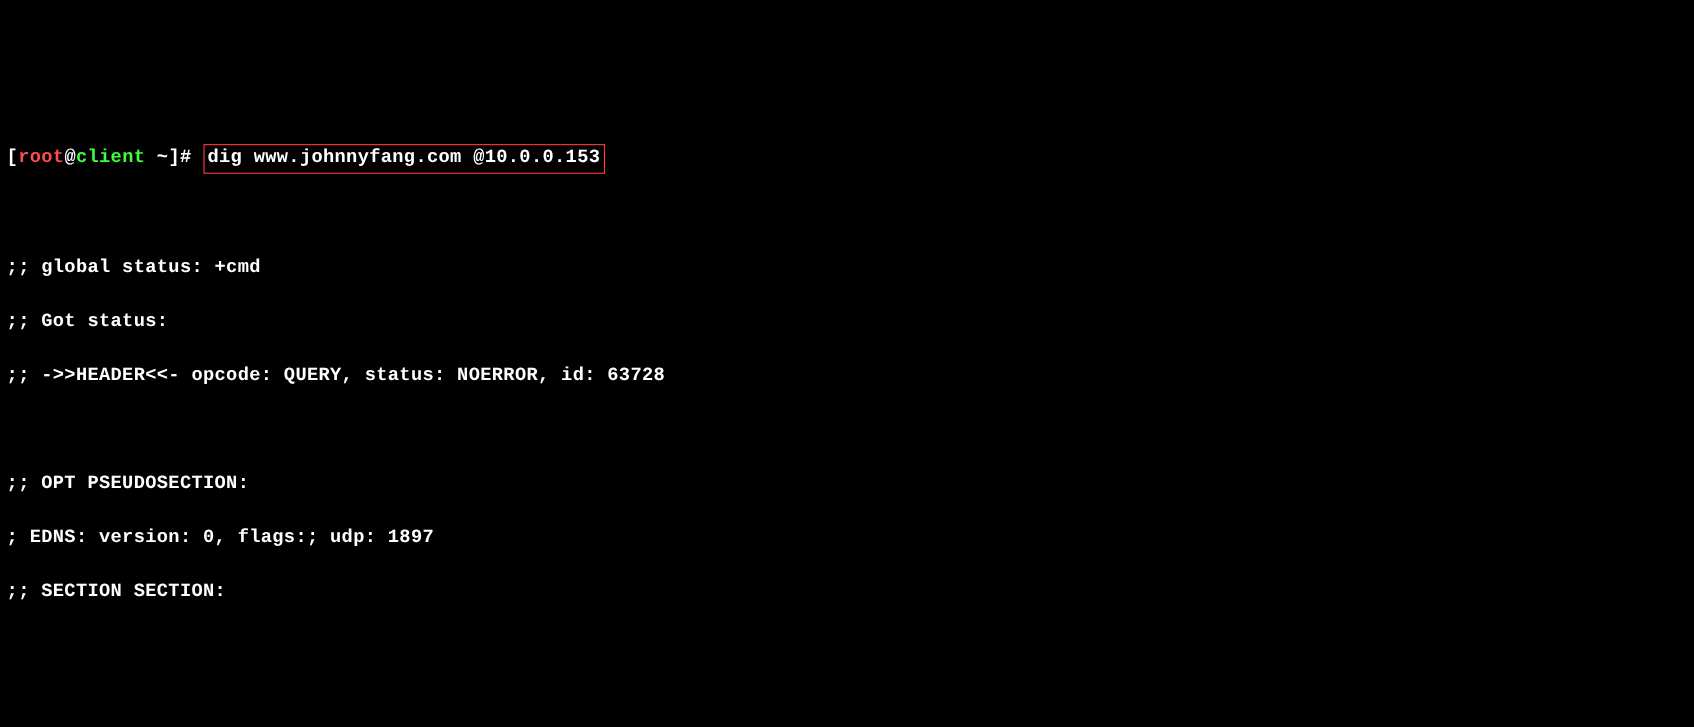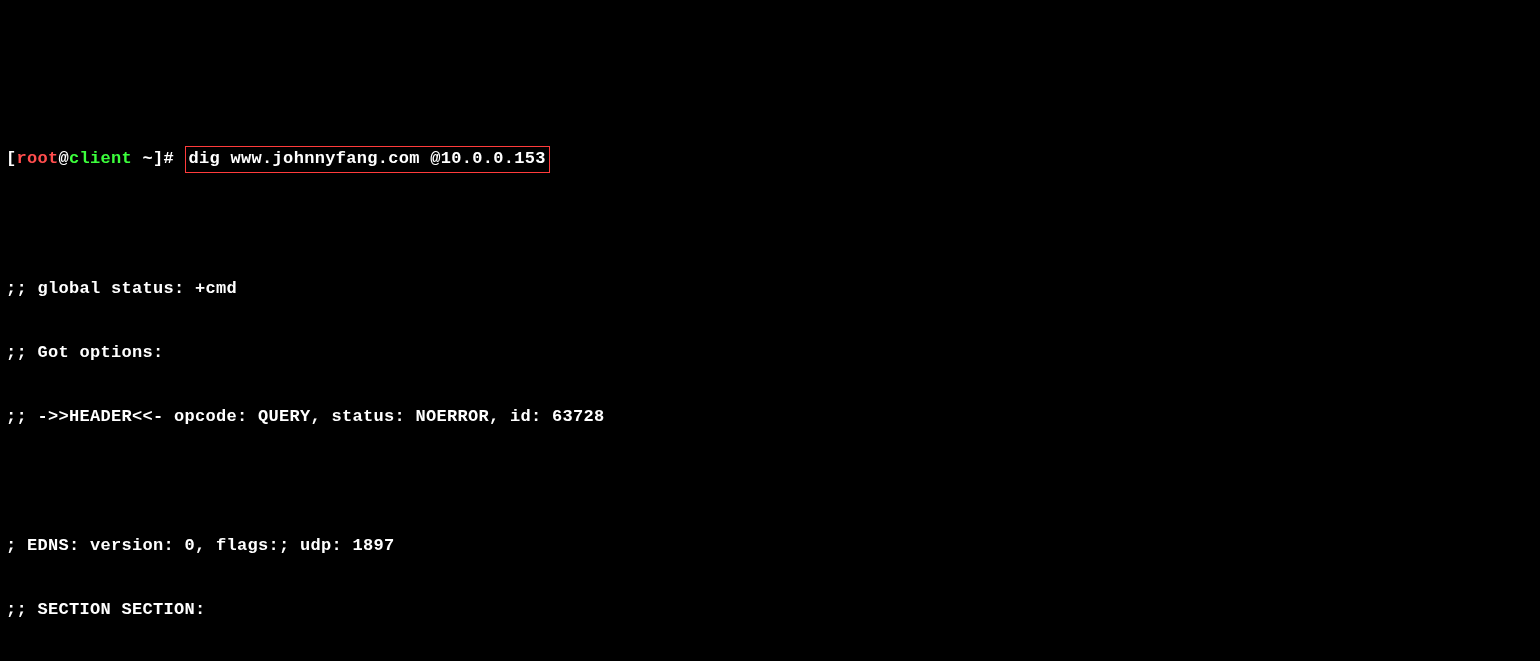--- a/index.html
+++ b/index.html
@@ -20,34 +20,35 @@
   .prompt-user { color: #ff4d4d; }
   .prompt-at { color: #ffffff; }
   .prompt-host { color: #3cff3c; }
   .prompt-path { color: #ffffff; }
   .prompt-hash { color: #ffffff; }
   .highlight-box {
     border: 1px solid #ff3b3b;
     padding: 0 3px;
     display: inline-block;
   }
-  .line { display: block; margin-top: 15px; }
+  .line { display: block; }
 </style>
 </head>
 <body>
 
 
 
 <div>
 <span class="line"><span class="prompt-bracket">[</span><span class="prompt-user">root</span><span class="prompt-at">@</span><span class="prompt-host">client</span><span class="prompt-path"> ~</span><span class="prompt-bracket">]</span><span class="prompt-hash"># </span><span class="highlight-box"><span>dig www.johnnyfang.com @10.0.0.153</span></span></span>
 <span class="line"> </span>
 <span class="line">;; global status: +cmd</span>
-<span class="line">;; Got options:</span>
+<span class="line">;; Got status:</span>
 <span class="line">;; -&gt;&gt;HEADER&lt;&lt;- opcode: QUERY, status: NOERROR, id: 63728</span>
 <span class="line"> </span>
+<span class="line">;; OPT PSEUDOSECTION:</span>
 <span class="line">; EDNS: version: 0, flags:; udp: 1897</span>
 <span class="line">;; SECTION SECTION:</span>
 
 
 
 
 
 
 
 

